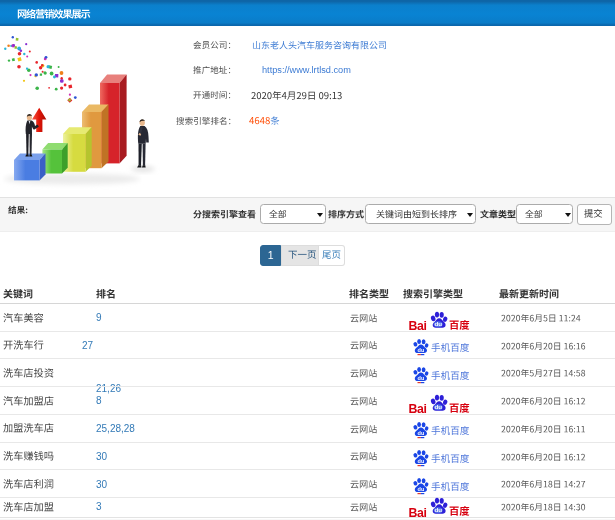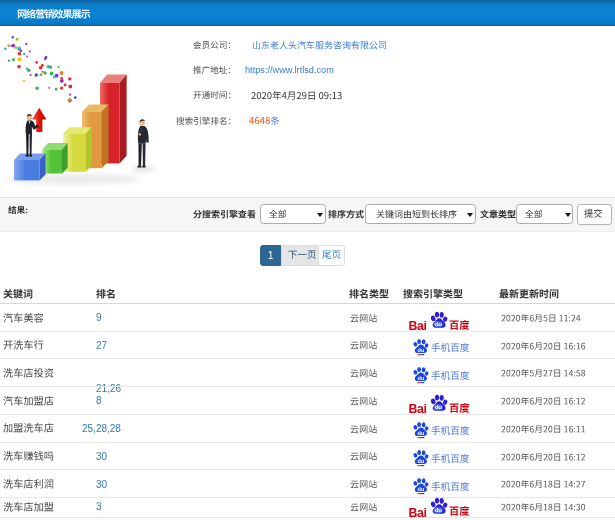--- a/index.html
+++ b/index.html
@@ -173,21 +173,21 @@
   </svg>
 <svg class="t" style="left:193.0px;top:65.05px" width="44" height="10">
     <g fill="#4a4a4a" transform="translate(0,8.17) scale(0.008600,-0.008600)">
       <use href="#g47" x="0"></use>
       <use href="#g38" x="1000"></use>
       <use href="#g31" x="2000"></use>
       <use href="#g32" x="3000"></use>
       <use href="#g84" x="4000"></use>
     </g>
   </svg>
-<div style="position:absolute;left:245px;top:65.0px;font:9.2px 'Liberation Sans',sans-serif;color:#3b7ad3">https://www.lrtlsd.com</div>
+<div style="position:absolute;left:262px;top:65.0px;font:9.2px 'Liberation Sans',sans-serif;color:#3b7ad3">https://www.lrtlsd.com</div>
 <svg class="t" style="left:193.0px;top:90.41px" width="44" height="10">
     <g fill="#4a4a4a" transform="translate(0,8.17) scale(0.008600,-0.008600)">
       <use href="#g42" x="0"></use>
       <use href="#g76" x="1000"></use>
       <use href="#g52" x="2000"></use>
       <use href="#g81" x="3000"></use>
       <use href="#g84" x="4000"></use>
     </g>
   </svg>
 <svg class="t" style="left:250.7px;top:89.85px" width="93" height="11">
@@ -417,21 +417,21 @@
   </svg>
 <div style="position:absolute;left:0;top:330.72px;width:615px;height:1px;background:#e8e8e8"></div>
 <svg class="t" style="left:2.8px;top:339.33px" width="42" height="12">
     <g fill="#444" transform="translate(0,9.69) scale(0.010200,-0.010200)">
       <use href="#g42" x="0"></use>
       <use href="#g59" x="1000"></use>
       <use href="#g75" x="2000"></use>
       <use href="#g70" x="3000"></use>
     </g>
   </svg>
-<div style="position:absolute;left:96px;top:339.9px;font:10px 'Liberation Sans',sans-serif;color:#337ab7">27</div>
+<div style="position:absolute;left:82px;top:339.9px;font:10px 'Liberation Sans',sans-serif;color:#337ab7">27</div>
 <svg class="t" style="left:349.7px;top:340.38px" width="29" height="11">
     <g fill="#555" transform="translate(0,8.64) scale(0.009100,-0.009100)">
       <use href="#g15" x="0"></use>
       <use href="#g67" x="1000"></use>
       <use href="#g65" x="2000"></use>
     </g>
   </svg>
 <svg class="t" style="left:501.0px;top:340.66px" width="86" height="10">
     <g fill="#555" transform="translate(0,8.36) scale(0.008800,-0.008800)">
       <use href="#g3" x="0"></use>
@@ -583,21 +583,21 @@
 <div style="position:absolute;left:0;top:413.88px;width:615px;height:1px;background:#e8e8e8"></div>
 <svg class="t" style="left:2.8px;top:422.49px" width="52" height="12">
     <g fill="#444" transform="translate(0,9.69) scale(0.010200,-0.010200)">
       <use href="#g24" x="0"></use>
       <use href="#g63" x="1000"></use>
       <use href="#g59" x="2000"></use>
       <use href="#g75" x="3000"></use>
       <use href="#g40" x="4000"></use>
     </g>
   </svg>
-<div style="position:absolute;left:82px;top:423.1px;font:10px 'Liberation Sans',sans-serif;color:#337ab7">25,28,28</div>
+<div style="position:absolute;left:96px;top:423.1px;font:10px 'Liberation Sans',sans-serif;color:#337ab7">25,28,28</div>
 <svg class="t" style="left:349.7px;top:423.54px" width="29" height="11">
     <g fill="#555" transform="translate(0,8.64) scale(0.009100,-0.009100)">
       <use href="#g15" x="0"></use>
       <use href="#g67" x="1000"></use>
       <use href="#g65" x="2000"></use>
     </g>
   </svg>
 <svg class="t" style="left:501.0px;top:423.82px" width="86" height="10">
     <g fill="#555" transform="translate(0,8.36) scale(0.008800,-0.008800)">
       <use href="#g3" x="0"></use>

